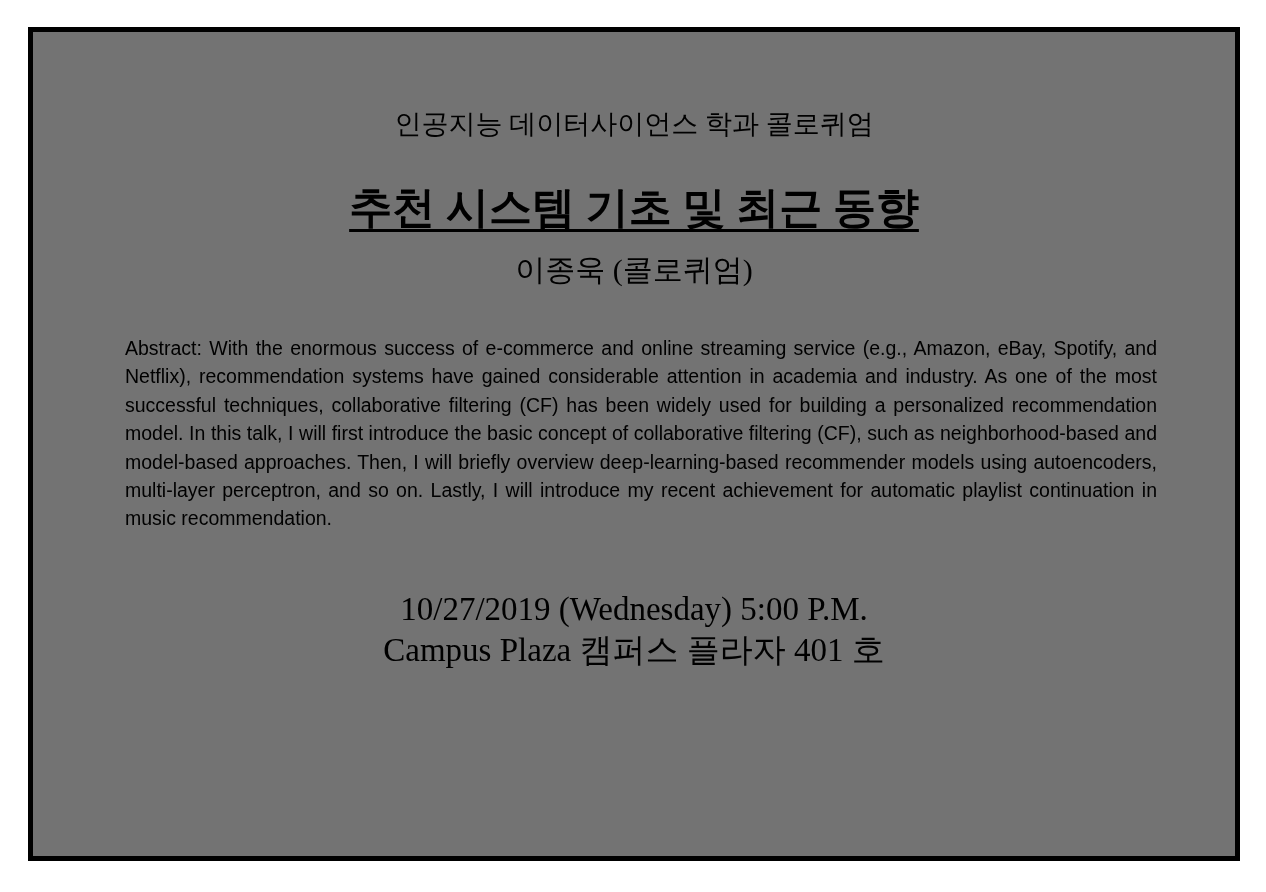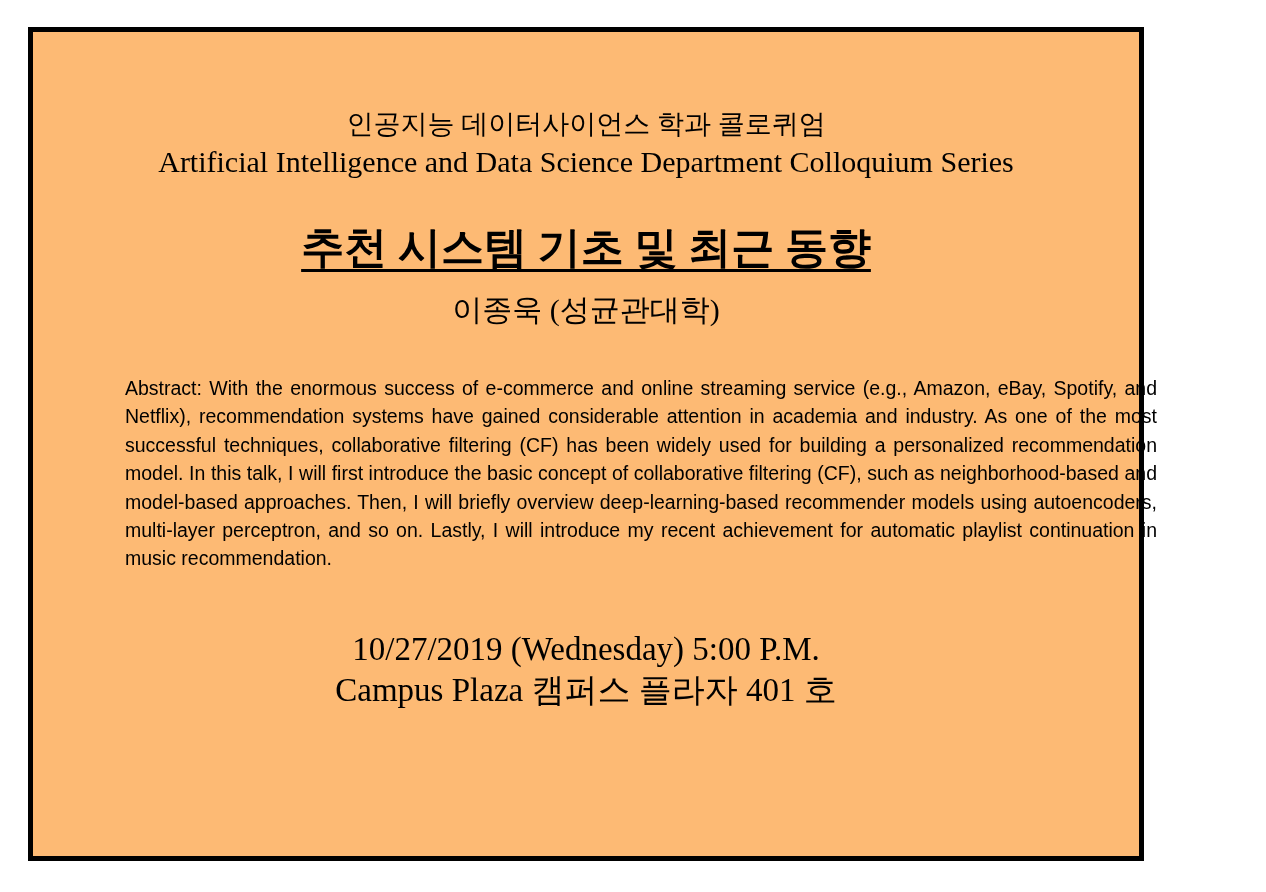--- a/index.html
+++ b/index.html
@@ -12,25 +12,25 @@
     height: 892px;
     position: relative;
     font-family: "Liberation Serif", serif;
     color: #000000;
     overflow: hidden;
   }
   .page-border {
     position: absolute;
     left: 28px;
     top: 27px;
-    width: 1116px;
+    width: 1212px;
     height: 834px;
     border: 5px solid #000000;
     box-sizing: border-box;
-    background: #fdba74;
+    background: #737373;
   }
   .series-block {
     margin-top: 74px;
     text-align: center;
   }
   .series-korean {
     font-size: 27px;
     line-height: 36px;
     font-family: "Liberation Serif", serif;
   }
@@ -85,28 +85,27 @@
     line-height: 42px;
   }
 </style>
 </head>
 <body>
 
 <div class="page-border">
 
   <div class="series-block">
     <div class="series-korean">인공지능 데이터사이언스 학과 콜로퀴엄</div>
-    <div class="series-english">Artificial Intelligence and Data Science Department Colloquium Series</div>
   </div>
 
   <div class="talk-title">
     <span>추천 시스템 기초 및 최근 동향</span>
   </div>
 
-  <div class="speaker">이종욱 (성균관대학)</div>
+  <div class="speaker">이종욱 (콜로퀴엄)</div>
 
   <p class="abstract"><span class="abstract-label">Abstract</span><span>: With the enormous success of e-commerce and online streaming service (e.g., Amazon, eBay, Spotify, and Netflix), recommendation systems have gained considerable attention in academia and industry. As one of the most successful techniques, collaborative filtering (CF) has been widely used for building a personalized recommendation model. In this talk, I will first introduce the basic concept of collaborative filtering (CF), such as neighborhood-based and model-based approaches. Then, I will briefly overview deep-learning-based recommender models using autoencoders, multi-layer perceptron, and so on. Lastly, I will introduce my recent achievement for automatic playlist continuation in music recommendation.</span></p>
 
   <div class="footer-block">
     <div class="event-datetime">10/27/2019 (Wednesday) 5:00 P.M.</div>
     <div class="event-location">Campus Plaza 캠퍼스 플라자 401 호</div>
   </div>
 
 </div>
 

